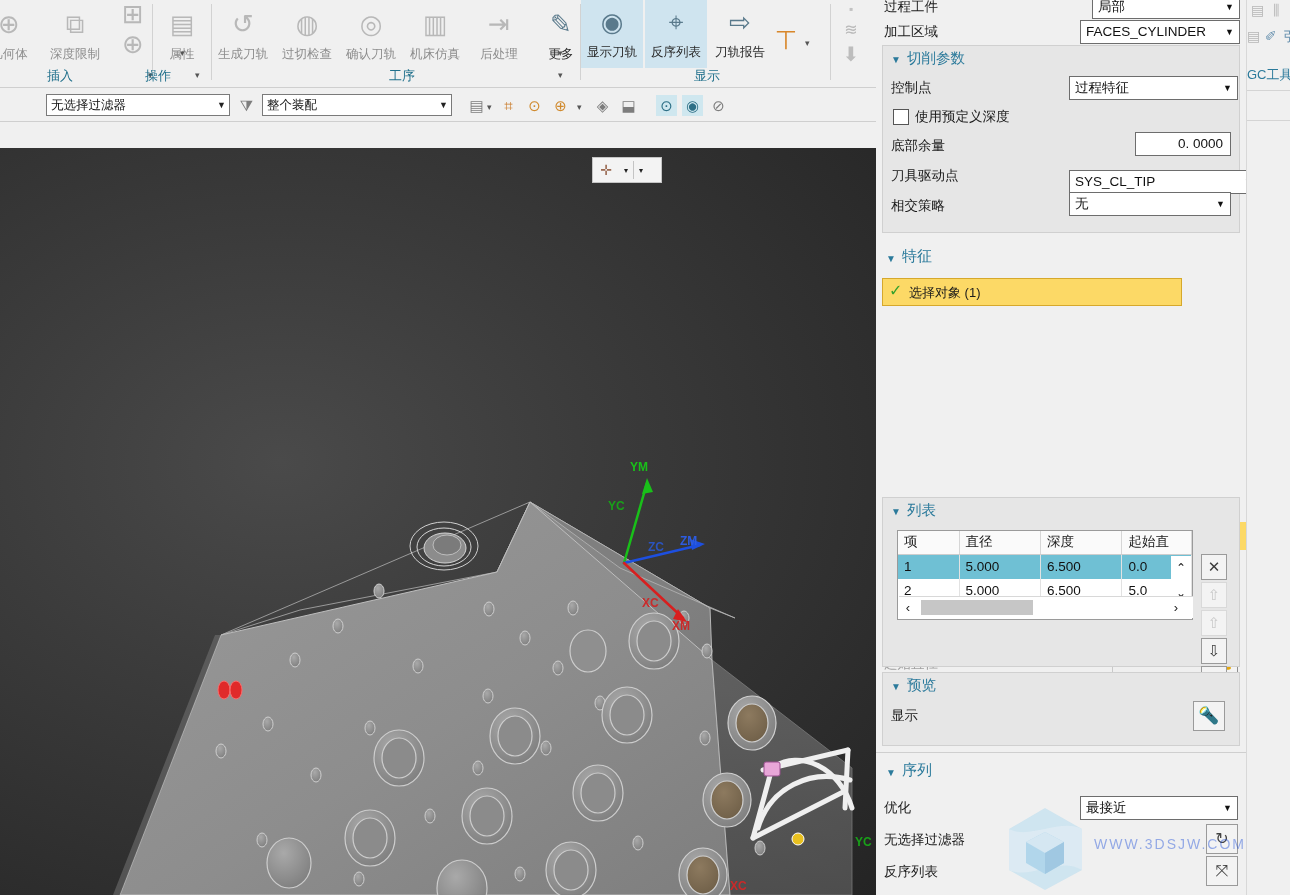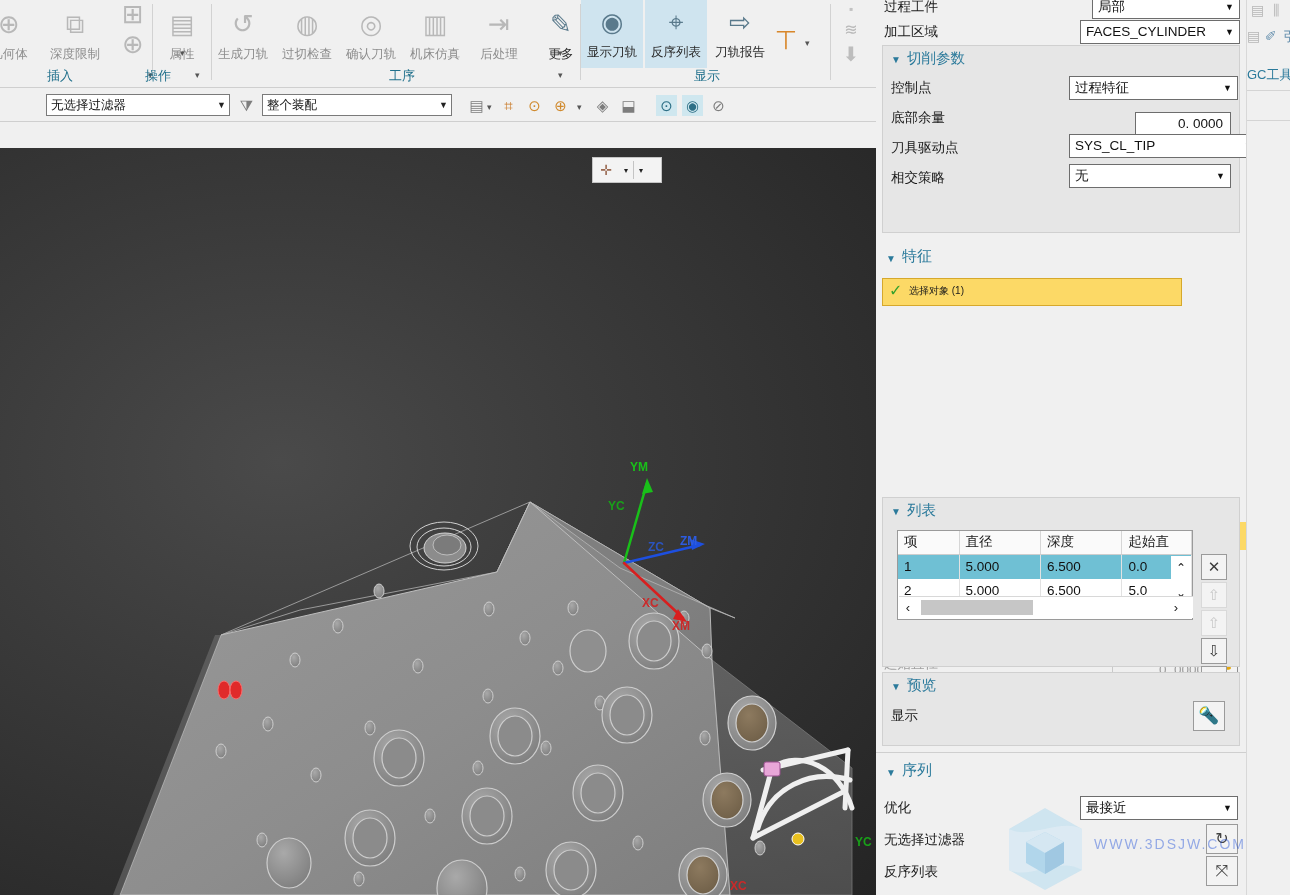--- a/index.html
+++ b/index.html
@@ -105,42 +105,42 @@
   .row .lab.dim { color: #a0a0a0; }
   .combo {
     position: absolute; height: 24px; background: #fff;
     border: 1px solid #6d6d6d; font-size: 13.5px; line-height: 22px;
     padding-left: 5px; color: #111; white-space: nowrap; overflow: hidden;
   }
   .combo .arw { position: absolute; right: 5px; top: 0; font-size: 9px; line-height: 22px; color: #111; }
   .numfield {
     position: absolute; height: 24px; background: #fff;
     border: 1px solid #6d6d6d; font-size: 13.5px; line-height: 22px;
-    padding-right: 7px; text-align: right; color: #111; margin-top: 8px;
+    padding-right: 7px; text-align: right; color: #111;
   }
   .numfield.ro { background: #efefef; border-color: #c9c9c9; color: #9d9d9d; }
 
   .grp {
     position: absolute; left: 6px; width: 358px;
     background: #e6e6e6; border: 1px solid #d0d0d0;
   }
   .grp-hdr { position: relative; height: 26px; }
   .grp-hdr .tri { position: absolute; left: 8px; top: 8px; font-size: 10px; color: #2b7a9b; }
   .grp-hdr .ttl { position: absolute; left: 24px; top: 3px; font-size: 14.5px; color: #2b7a9b; }
 
   .section-hdr { position: relative; height: 28px; }
   .section-hdr .tri { position: absolute; left: 10px; top: 9px; font-size: 10px; color: #2b7a9b; }
   .section-hdr .ttl { position: absolute; left: 26px; top: 3px; font-size: 15px; color: #2b7a9b; }
 
   .sel-row {
     position: absolute; left: 6px; height: 28px;
     background: #fcd966; border: 1px solid #d6a82c;
   }
   .sel-row .chk { position: absolute; left: 6px; top: 2px; color: #33a02c; font-size: 16px; font-weight: bold; }
-  .sel-row .txt { position: absolute; left: 26px; top: 5px; font-size: 10px; color: #1a1a1a; }
+  .sel-row .txt { position: absolute; left: 26px; top: 5px; font-size: 13px; color: #1a1a1a; }
 
   .iconbtn {
     position: absolute; background: #f3f3f3; border: 1px solid #9a9a9a;
     text-align: center; color: #444;
   }
   .iconbtn.dim { color: #bdbdbd; border-color: #d4d4d4; }
 
   .lockbtn {
     position: absolute; width: 24px; height: 24px;
     background: #f3f3f3; border: 1px solid #8f8f8f;
@@ -484,31 +484,35 @@
       </div>
 
       <div class="row" style="margin-top:2px">
         <span class="lab">控制点</span>
         <div class="combo" style="left:186px;top:2px;width:169px">
           <span>过程特征</span>
           <span class="arw">▼</span>
         </div>
       </div>
 
+      <div class="row" style="height:28px">
+        <span style="position:absolute;left:10px;top:5px;width:16px;height:16px;background:#fff;border:1px solid #555"></span>
+        <span class="lab" style="left:32px;top:4px">使用预定义深度</span>
+      </div>
 
       <div class="row">
         <span class="lab">底部余量</span>
         <div class="numfield" style="left:252px;top:0px;width:96px">
           <span>0. 0000</span>
         </div>
       </div>
 
       <div class="row">
         <span class="lab">刀具驱动点</span>
-        <div class="combo" style="left:186px;top:0px;width:190px">
+        <div class="combo" style="left:186px;top:8px;width:190px">
           <span>SYS_CL_TIP</span>
           <span class="arw">▼</span>
         </div>
       </div>
 
       <div class="row">
         <span class="lab">相交策略</span>
         <div class="combo" style="left:186px;top:0px;width:162px">
           <span>无</span>
           <span class="arw">▼</span>

